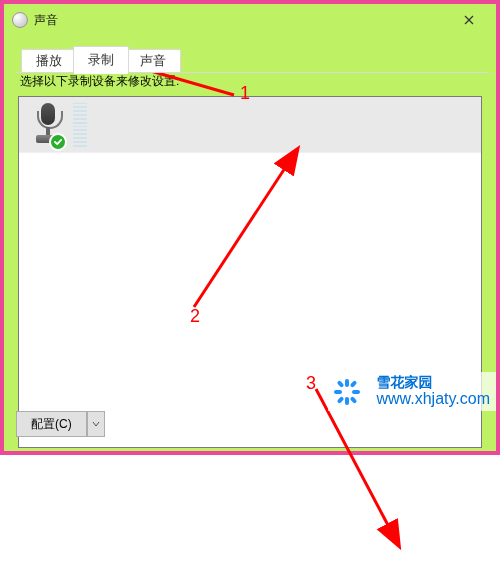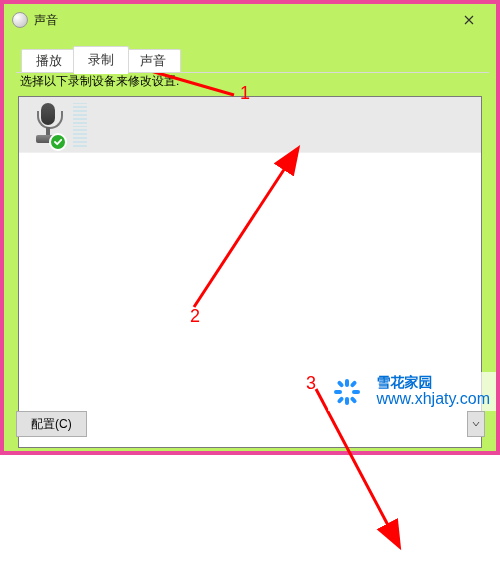--- a/index.html
+++ b/index.html
@@ -31,21 +31,21 @@
     .mic-stand{position:absolute;left:19px;top:26px;width:4px;height:10px;background:#666}
     .mic-base{position:absolute;left:9px;top:34px;width:24px;height:8px;background:linear-gradient(#888,#555);border-radius:2px}
     .check{position:absolute;left:22px;top:32px;width:18px;height:18px;border-radius:50%;background:#2bae2b;border:2px solid #fff;display:flex;align-items:center;justify-content:center}
     .check svg{width:10px;height:10px}
     .device-text{margin-left:10px;flex:1}
     .dev-name{font-size:12px;color:#000}
     .dev-driver{font-size:12px;color:#666;margin-top:1px}
     .dev-status{font-size:12px;color:#666;margin-top:1px}
     .level-meter{width:14px;height:44px;display:flex;flex-direction:column-reverse;gap:2px;margin-left:6px}
     .level-meter span{flex:1;background:#cfe4ea}
-    .footer{position:absolute;left:12px;right:11px;bottom:14px;display:flex;justify-content:space-between;align-items:center}
+    .footer{position:absolute;left:12px;right:11px;bottom:14px;display:flex;align-items:center}
     .btn{height:26px;padding:0 14px;border:1px solid #adadad;background:#e1e1e1;font-size:12px;color:#000;cursor:pointer;display:flex;align-items:center}
     .split-btn{display:flex}
     .split-btn .btn{border-right:none}
     .split-drop{width:18px;height:26px;border:1px solid #adadad;background:#e1e1e1;display:flex;align-items:center;justify-content:center;cursor:pointer}
     .split-drop svg{width:8px;height:8px}
     .annot{position:absolute;pointer-events:none}
     .annot-num{color:#ff0000;font-size:18px;font-weight:400;font-family:Arial,sans-serif}
     .watermark{position:absolute;right:0;bottom:40px;display:flex;align-items:center;gap:16px;padding:3px 6px;background:rgba(255,255,255,0.7)}
     .wm-icon{width:26px;height:26px;position:relative}
     .wm-text{display:flex;flex-direction:column;line-height:1.1}

